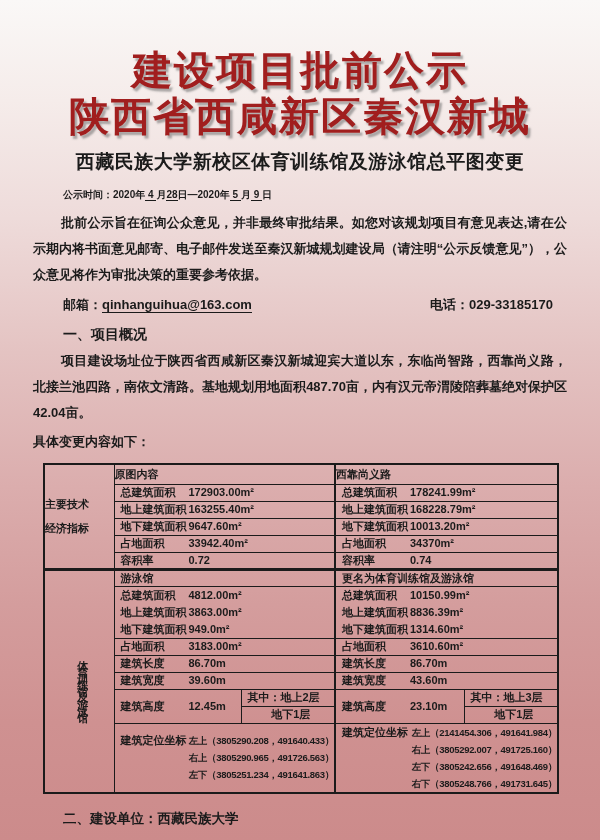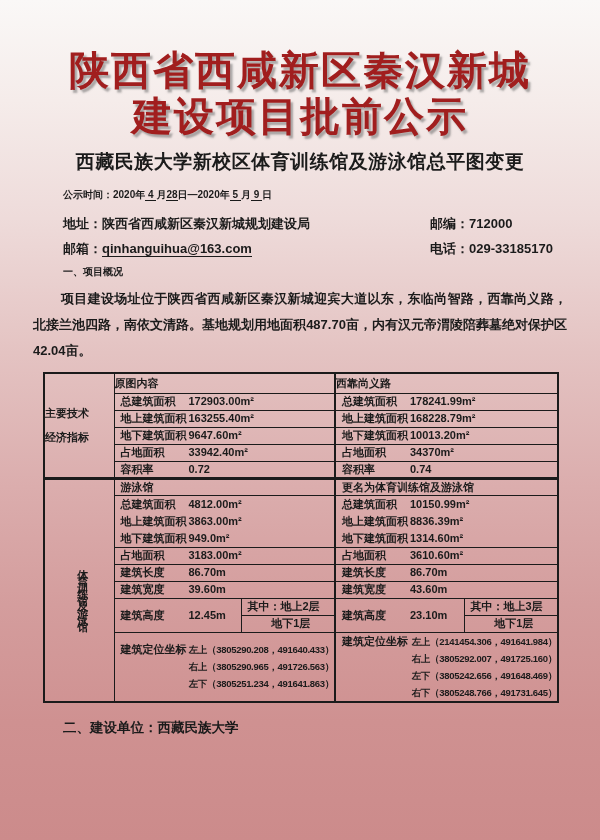--- a/index.html
+++ b/index.html
@@ -22,21 +22,21 @@
     margin-top:9px; text-align:center; font-size:19px; letter-spacing:0.5px;
   }
   .content { margin:0 33px; }
   .notice-time { margin-top:8px; font-size:10px; text-indent:30px; line-height:24px; }
   .u { border-bottom:1.5px solid #1b1b1b; white-space:pre; }
   .para { margin-top:3px; font-size:13px; line-height:26px; text-align:justify; text-indent:28px; }
   .contact { position:relative; margin-top:4px; font-size:13px; }
   .crow { position:relative; line-height:25px; padding-left:30px; }
   .crow .rcol { position:absolute; left:397px; top:0; }
   .u2 { border-bottom:1.5px solid #1b1b1b; }
-  .sec { font-size:10px; text-indent:30px; line-height:22px; }
+  .sec { margin-top:6px; font-size:14px; text-indent:30px; line-height:22px; }
   .noindent { text-indent:0; }
 
   table.spec {
     margin:8px 0 0 10px; width:514px; table-layout:fixed;
     border-collapse:collapse; font-size:11px; font-weight:bold;
   }
   table.spec td {
     border:1px solid #1b1b1b; height:17px; padding:0 0 0 6px;
     vertical-align:middle; white-space:nowrap; overflow:hidden;
   }
@@ -65,46 +65,44 @@
   .coords div { height:17px; line-height:17px; }
 
   .f1 { margin-top:14px; font-size:13.5px; text-indent:30px; line-height:22px; }
 </style>
 </head>
 <body>
 
 <div class="page">
 
   <div class="title">
+    <span>建设项目批前公示</span>
     <span>陕西省西咸新区秦汉新城</span>
-    <span>建设项目批前公示</span>
   </div>
 
   <div class="subtitle">西藏民族大学新校区体育训练馆及游泳馆总平图变更</div>
 
   <div class="content">
 
     <div class="notice-time"><span>公示时间：2020年</span><span class="u"> 4 </span><span>月</span><span class="u">28</span><span>日—2020年</span><span class="u"> 5 </span><span>月</span><span class="u"> 9 </span><span>日</span></div>
 
+    <p class="para">批前公示旨在征询公众意见，并非最终审批结果。如您对该规划项目有意见表达,请在公示期内将书面意见邮寄、电子邮件发送至秦汉新城规划建设局（请注明“公示反馈意见”），公众意见将作为审批决策的重要参考依据。</p>
 
     <div class="contact">
-      <div class="crow">
-        <span>地址：陕西省西咸新区秦汉新城规划建设局</span>
-        <span class="rcol">邮编：712000</span>
-      </div>
       <div class="crow">
         <span>邮箱：</span><span class="u2">qinhanguihua@163.com</span>
         <span class="rcol">电话：029-33185170</span>
       </div>
     </div>
 
     <div class="sec">一、项目概况</div>
 
     <p class="para">项目建设场址位于陕西省西咸新区秦汉新城迎宾大道以东，东临尚智路，西靠尚义路，北接兰池四路，南依文清路。基地规划用地面积487.70亩，内有汉元帝渭陵陪葬墓绝对保护区42.04亩。</p>
 
+    <p class="para noindent">具体变更内容如下：</p>
 
     <table class="spec">
       <colgroup>
         <col style="width:70px">
           <col style="width:127px">
           <col style="width:94px">
           <col style="width:129px">
           <col style="width:94px">
       </colgroup>
       <tbody>

